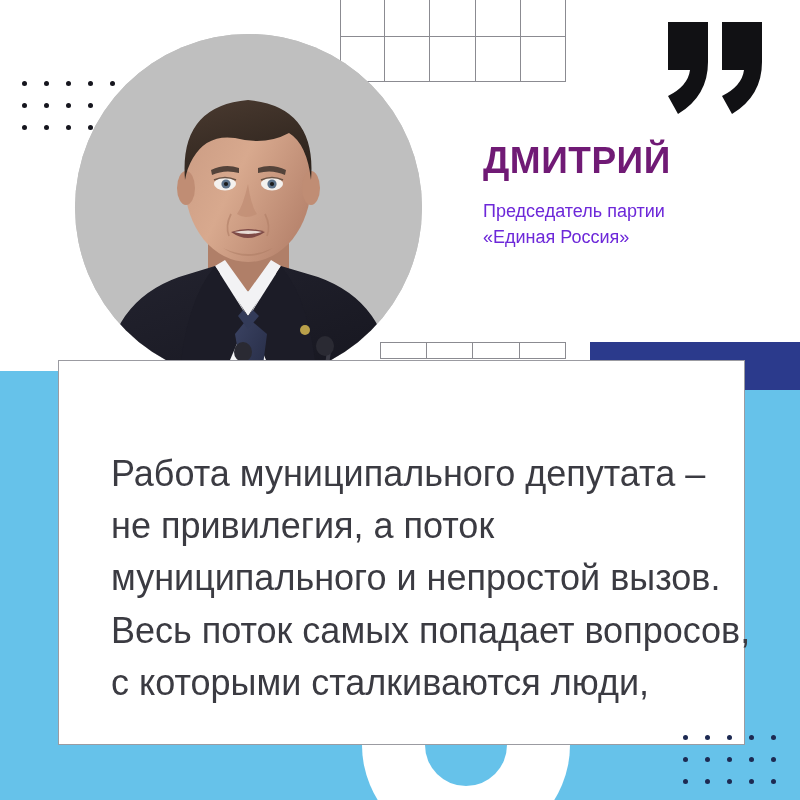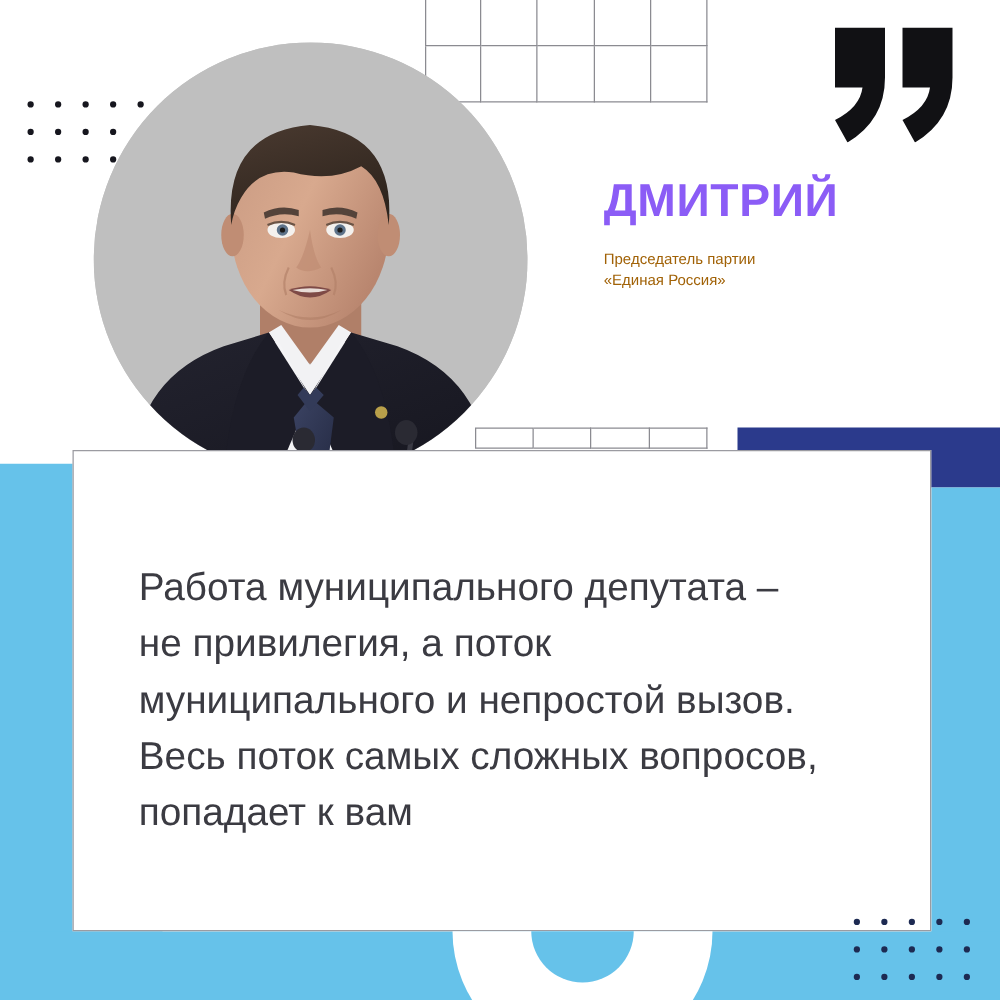--- a/index.html
+++ b/index.html
@@ -162,50 +162,50 @@
     position: absolute;
     left: 483px;
     top: 140px;
     width: 300px;
   }
   .person-name {
     font-size: 37px;
     font-weight: bold;
     letter-spacing: 0.5px;
     line-height: 1.12;
-    color: #8b5cf6;
+    color: #701a75;
     margin: 0;
     text-transform: uppercase;
   }
   .person-role {
     margin: 18px 0 0 0;
-    font-size: 12px;
+    font-size: 18px;
     line-height: 1.42;
-    color: #a16207;
+    color: #6d28d9;
     font-weight: normal;
   }
 
   
   #quote-card {
     position: absolute;
     left: 58px;
     top: 360px;
     width: 687px;
     height: 385px;
     background: #ffffff;
     border: 1px solid #9b9ba1;
     box-sizing: border-box;
   }
   #quote-text {
     position: absolute;
     left: 52px;
     top: 87px;
     width: 600px;
     margin: 0;
-    font-size: 31px;
+    font-size: 36px;
     line-height: 1.45;
     color: #3b3b42;
     font-weight: normal;
   }
   #quote-text .qline { display: block; white-space: pre; }
 </style>
 </head>
 <body>
 
 <div id="stage">
@@ -352,22 +352,22 @@
   <div id="navy-bar"></div>
   <div id="lightblue-right"></div>
   <div id="lightblue-left"></div>
   <div id="lightblue-bottom"></div>
 
   <div id="quote-card">
     <div id="quote-text">
       <span class="qline">Работа муниципального депутата –</span>
       <span class="qline">не привилегия, а поток</span>
       <span class="qline">муниципального и непростой вызов.</span>
-      <span class="qline">Весь поток самых сложных вопросов,</span>
-      <span class="qline">попадает к вам</span>
+      <span class="qline">Весь поток самых попадает вопросов,</span>
+      <span class="qline">с которыми сталкиваются люди,</span>
     </div>
   </div>
 
   <div id="arch-outer"></div>
   <div id="arch-inner"></div>
 
   <div class="dot-grid" id="dots-bottomright">
     <div class="dot"></div>
     <div class="dot"></div>
     <div class="dot"></div>

